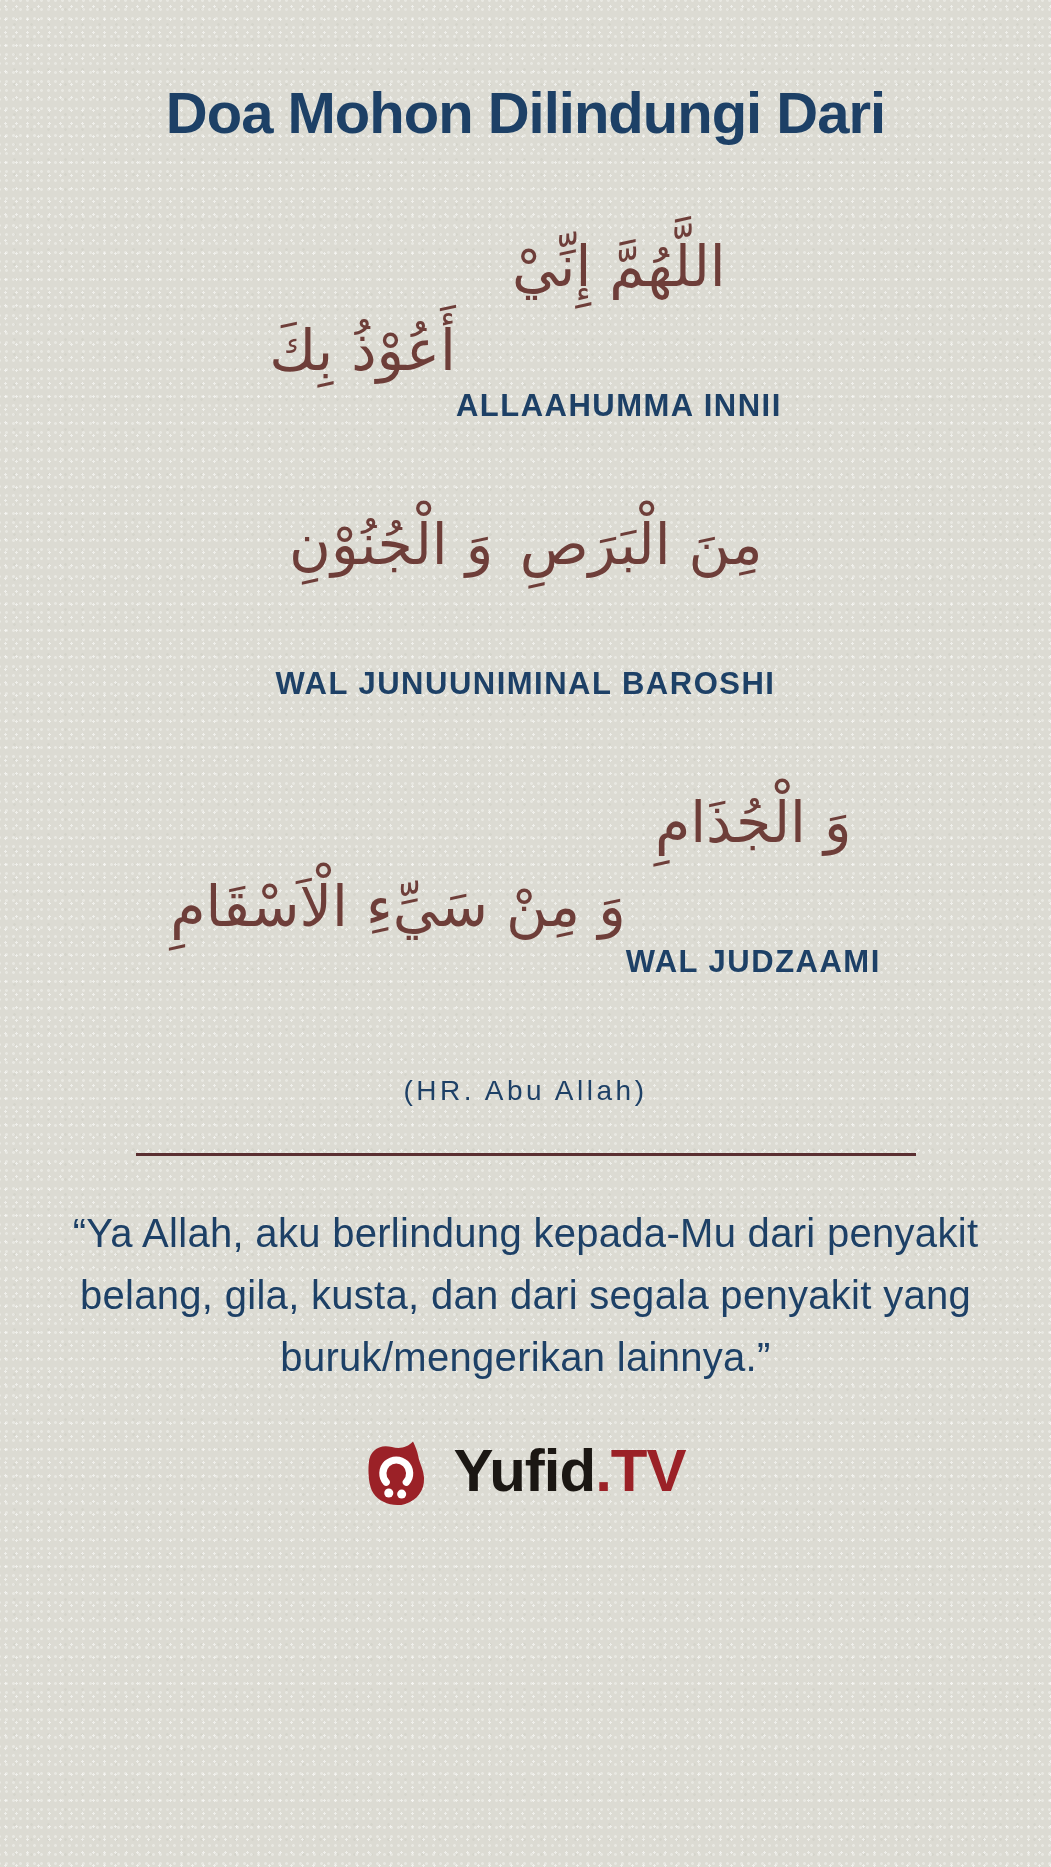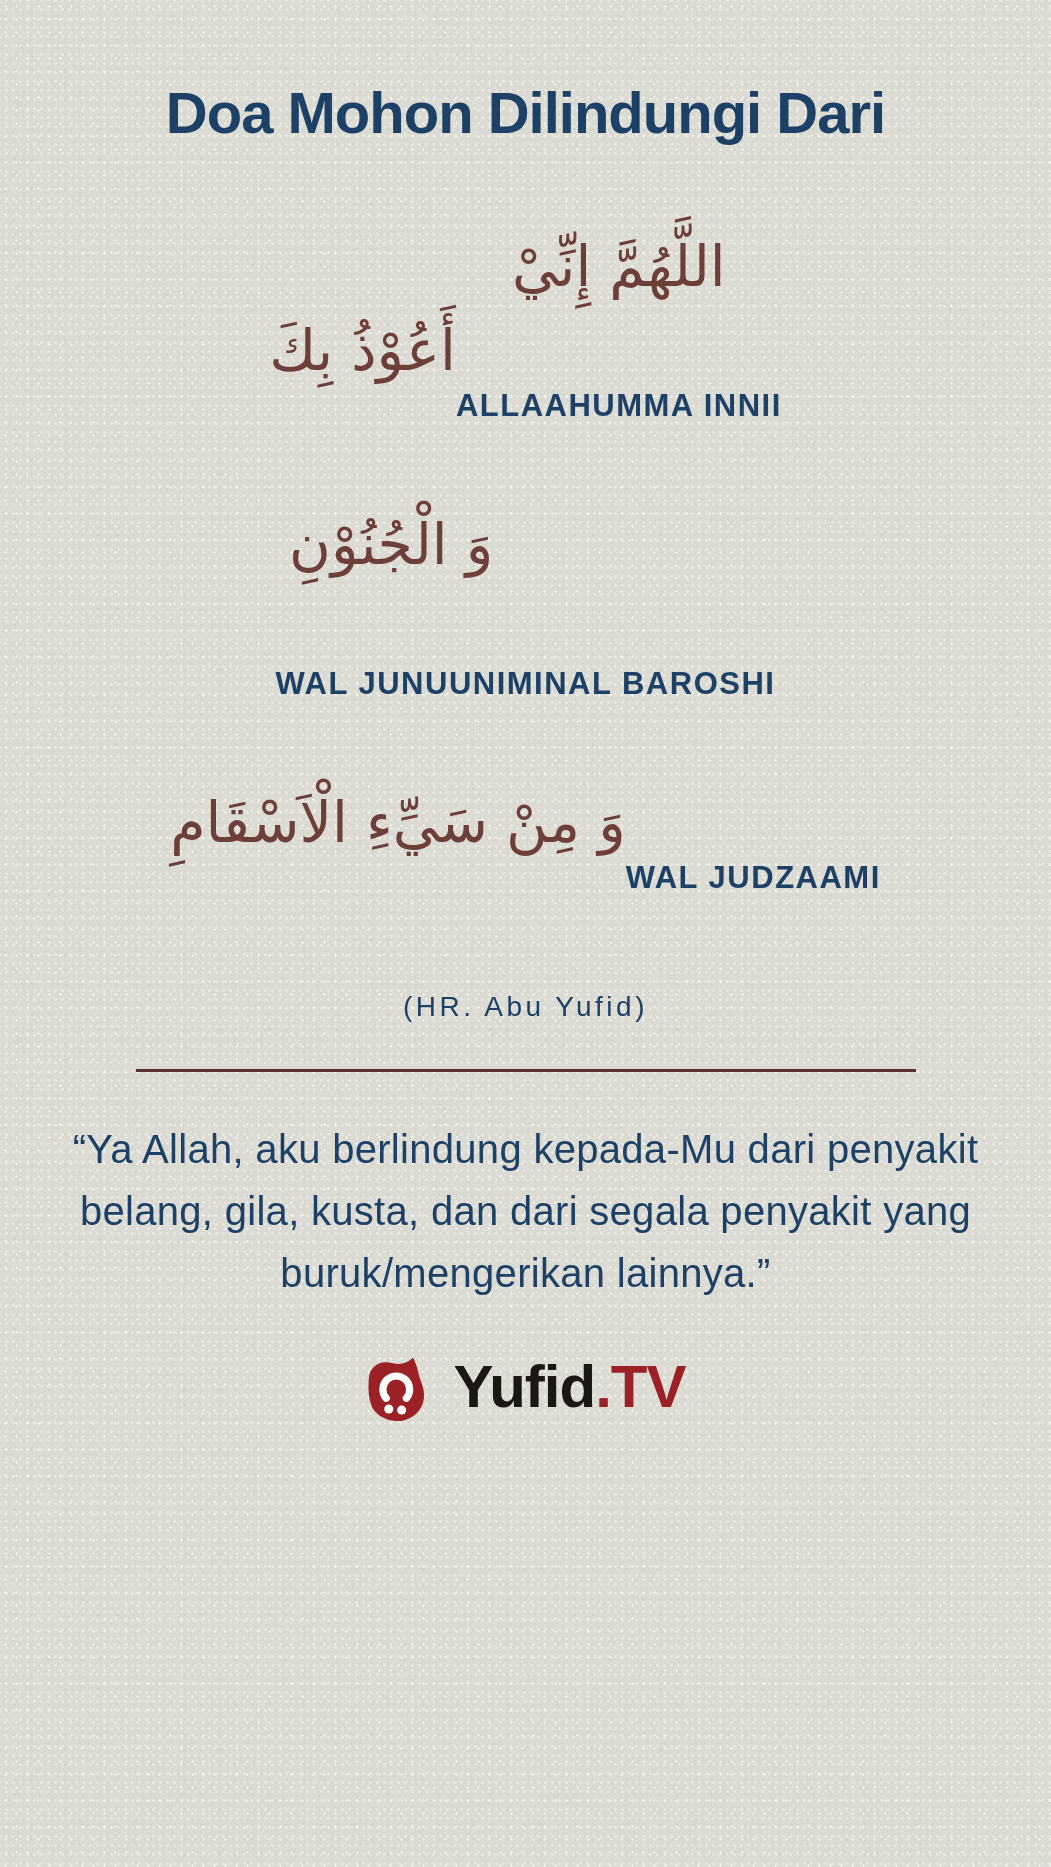--- a/index.html
+++ b/index.html
@@ -120,34 +120,36 @@
       <div class="latin">ALLAAHUMMA INNII</div>
     </div>
   </div>
 
   <div class="verse-row">
     <div class="verse-col">
       <div class="arabic" dir="rtl">وَ الْجُنُوْنِ</div>
       <div class="latin">WAL JUNUUNI</div>
     </div>
     <div class="verse-col">
+      <div class="arabic" dir="rtl">مِنَ الْبَرَصِ</div>
       <div class="latin">MINAL BAROSHI</div>
     </div>
   </div>
 
   <div class="verse-row">
     <div class="verse-col">
       <div class="arabic" dir="rtl">وَ مِنْ سَيِّءِ الْاَسْقَامِ</div>
     </div>
     <div class="verse-col">
+      <div class="arabic" dir="rtl">وَ الْجُذَامِ</div>
       <div class="latin">WAL JUDZAAMI</div>
     </div>
   </div>
 
-  <div class="source">(HR. Abu Yufid)</div>
+  <div class="source">(HR. Abu Allah)</div>
 
   <div class="divider"></div>
 
   <p class="translation">“Ya Allah, aku berlindung kepada-Mu dari penyakit belang, gila, kusta, dan dari segala penyakit yang buruk/mengerikan lainnya.”</p>
 
   <div class="logo">
     <svg class="logo-icon" width="62" height="68" viewBox="0 0 60 66" aria-hidden="true">
       <path d="M46.5 1.5
                C41 7.5 33.5 8.8 26 6.8
                C14 3.6 4.6 10 3.6 22

